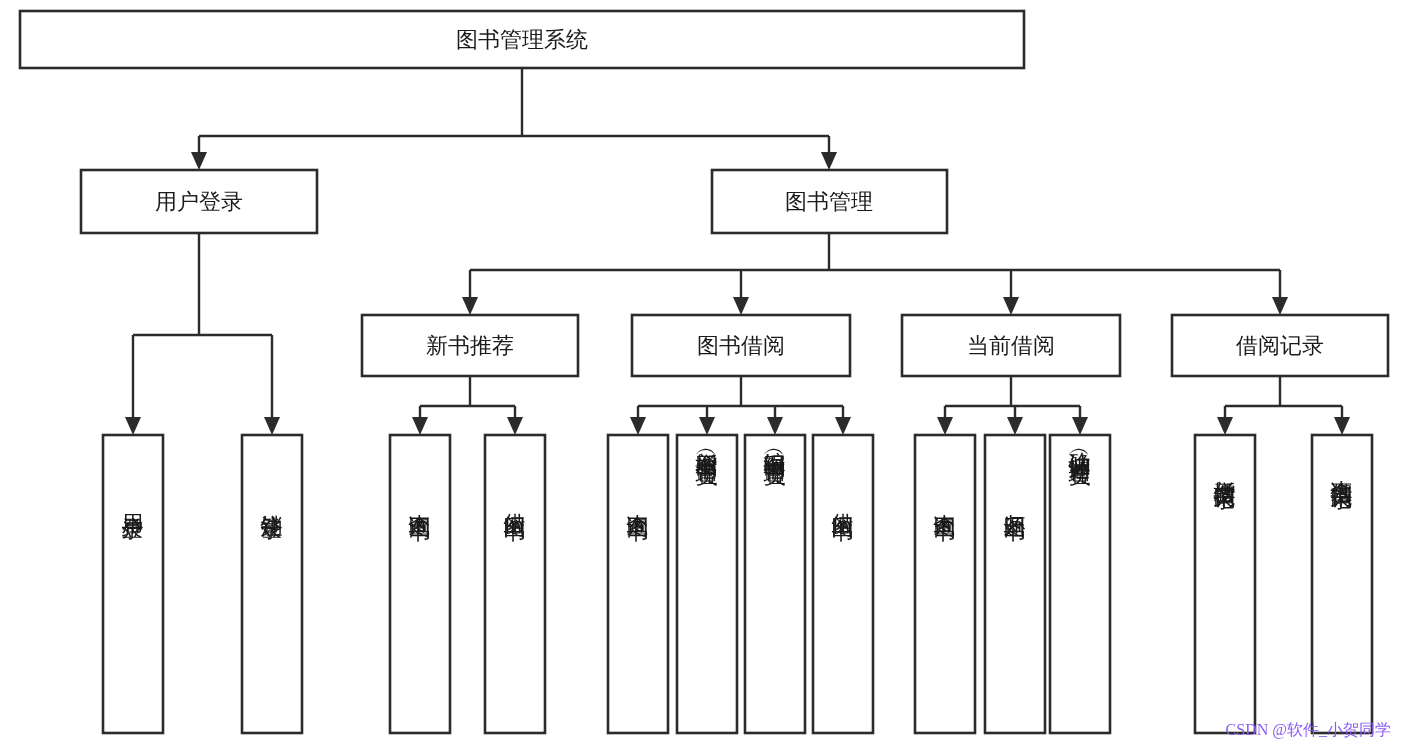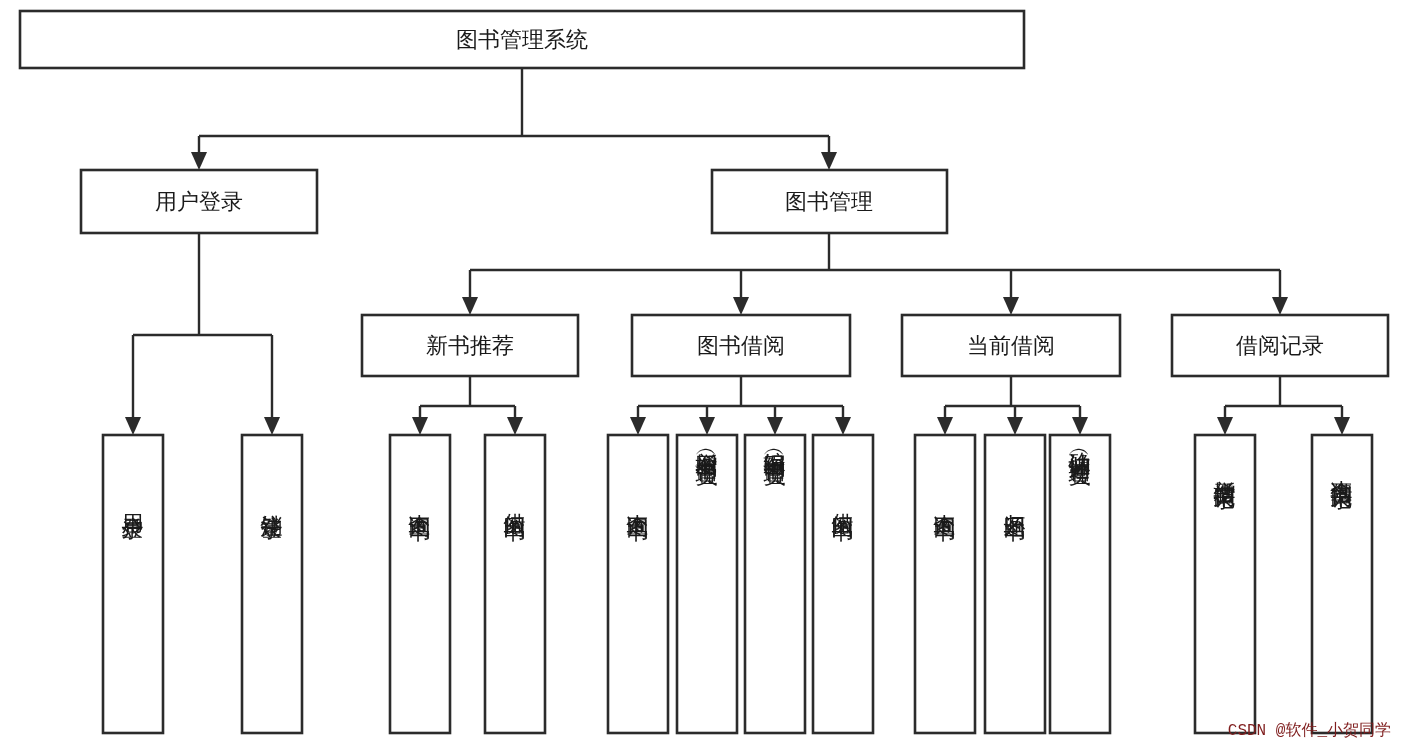--- a/index.html
+++ b/index.html
@@ -52,23 +52,23 @@
     fill: #1a1a1a;
     font-size: 22px;
     text-anchor: middle;
     writing-mode: vertical-rl;
     letter-spacing: 2px;
   }
   .watermark {
     position: absolute;
     right: 14px;
     bottom: 6px;
-    font-family: Liberation Mono, monospace;
+    font-family: Liberation Serif, serif;
     font-size: 16px;
-    color: #7f1d1d;
+    color: #8b5cf6;
     white-space: nowrap;
     pointer-events: none;
     user-select: none;
   }
 </style>
 </head>
 <body>
 
 <div id="diagram-root">
   <svg class="flowchart" viewBox="0 0 1405 747" xmlns="http://www.w3.org/2000/svg">

